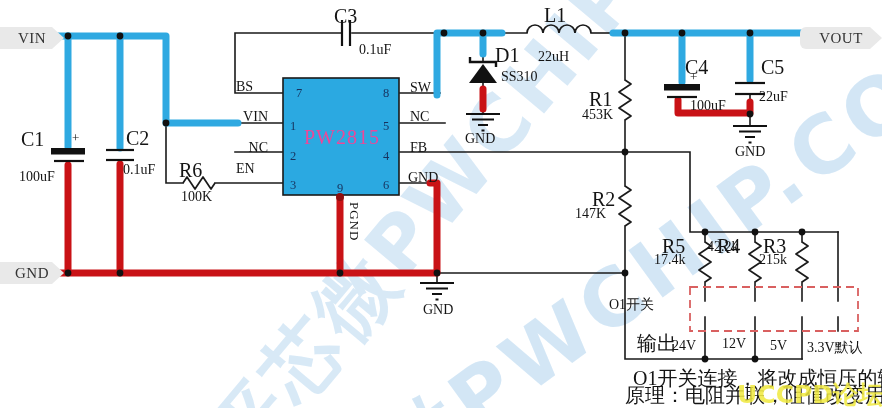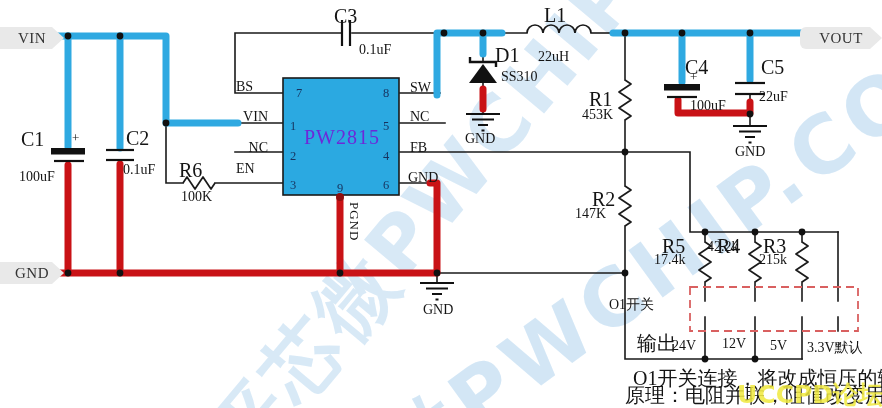--- a/index.html
+++ b/index.html
@@ -8,21 +8,21 @@
     background:#ffffff;
     font-family:"Liberation Serif","DejaVu Serif",serif;
     color:#111;
   }
   .lbl{position:absolute;font-size:14px;line-height:1.1;white-space:nowrap;color:#141414;}
   .lbl.small{font-size:13px;}
   .lbl.big{font-size:20px;}
   .lbl.bold{font-weight:normal;}
   .pinnum{position:absolute;font-size:12.5px;color:#17335f;transform:translate(-50%,-50%);}
   .icname{position:absolute;left:294px;top:126px;width:96px;text-align:center;
-          font-size:20px;letter-spacing:1px;color:#6d28d9;}
+          font-size:20px;letter-spacing:1px;color:#ec4899;}
   .pgnd{position:absolute;left:346px;top:202px;writing-mode:vertical-rl;
         font-size:13px;letter-spacing:1px;color:#141414;}
   .terminal{
     position:absolute;height:22px;background:#e9e9e9;
     display:flex;align-items:center;justify-content:center;
     font-size:15px;letter-spacing:0.5px;color:#333;
     clip-path:polygon(0 0, calc(100% - 12px) 0, 100% 50%, calc(100% - 12px) 100%, 0 100%);
   }
   .wm-blue{
     position:absolute;font-family:"DejaVu Sans","Liberation Sans",sans-serif;

